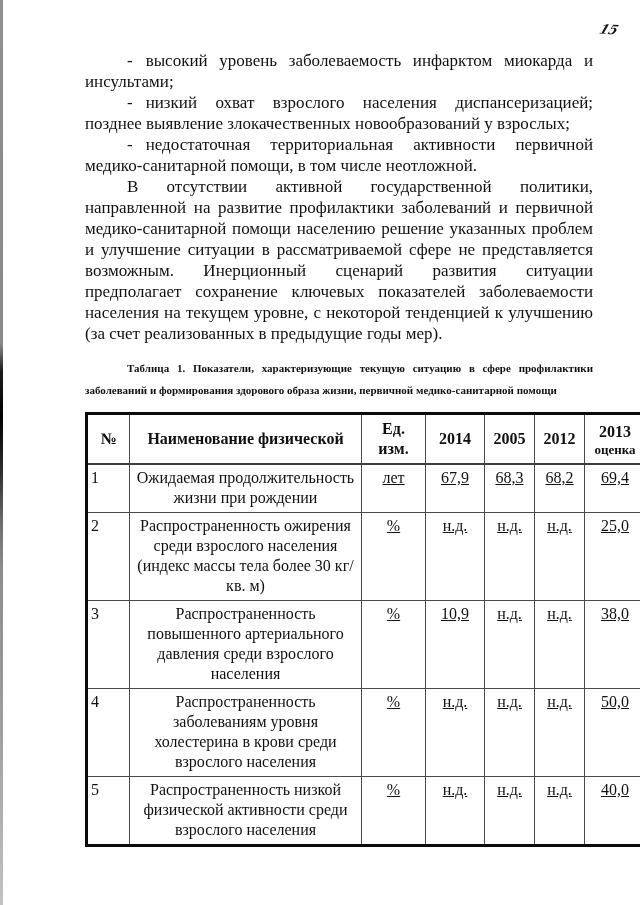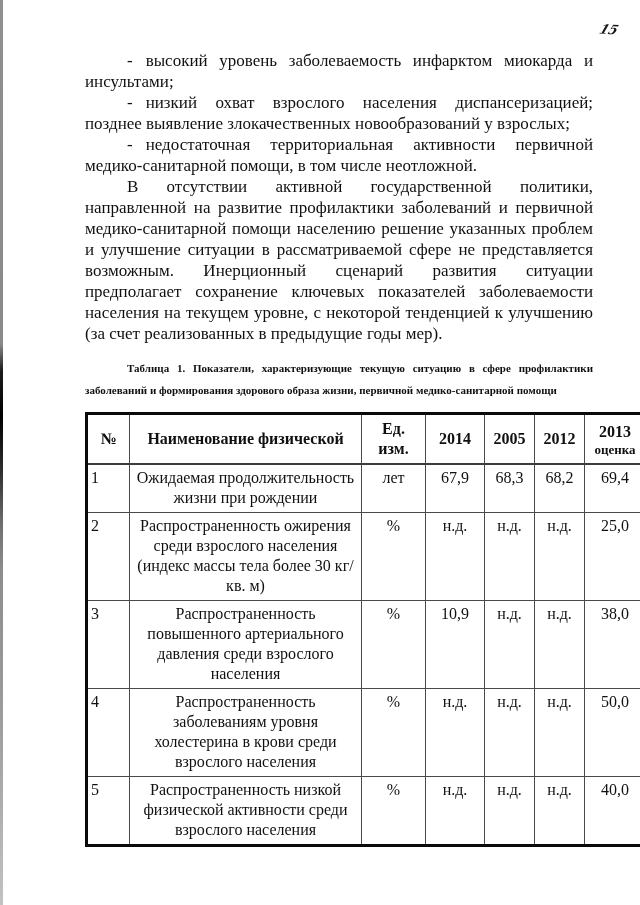--- a/index.html
+++ b/index.html
@@ -62,21 +62,21 @@
   table.indicators { border: 3px solid #0a0a0a; }
   table.indicators thead th {
     font-weight: bold;
     vertical-align: middle;
     text-align: center;
     border-bottom: 2px solid #3d3d3d;
     padding-top: 4px; padding-bottom: 4px;
   }
   th.col-name, td.cell-name { text-align: center; padding-left: 9px; padding-right: 5px; }
   td.cell-num { text-align: left; padding-left: 9px; }
-  td.cell-unit, td.cell-val { text-align: center; }
+  td.cell-unit, td.cell-val { text-align: center; text-decoration: underline; }
   .col-num { width: 35px; }
   .col-name { width: 225px; }
   .col-unit { width: 57px; }
   .col-2010 { width: 52px; }
   .col-2011 { width: 43px; }
   .col-2012 { width: 43px; }
   .col-2013 { width: 54px; }
   .hdr-sub { display: block; font-size: 13px; line-height: 14px; font-weight: bold; margin-top: 1px; }
 </style>
 </head>

